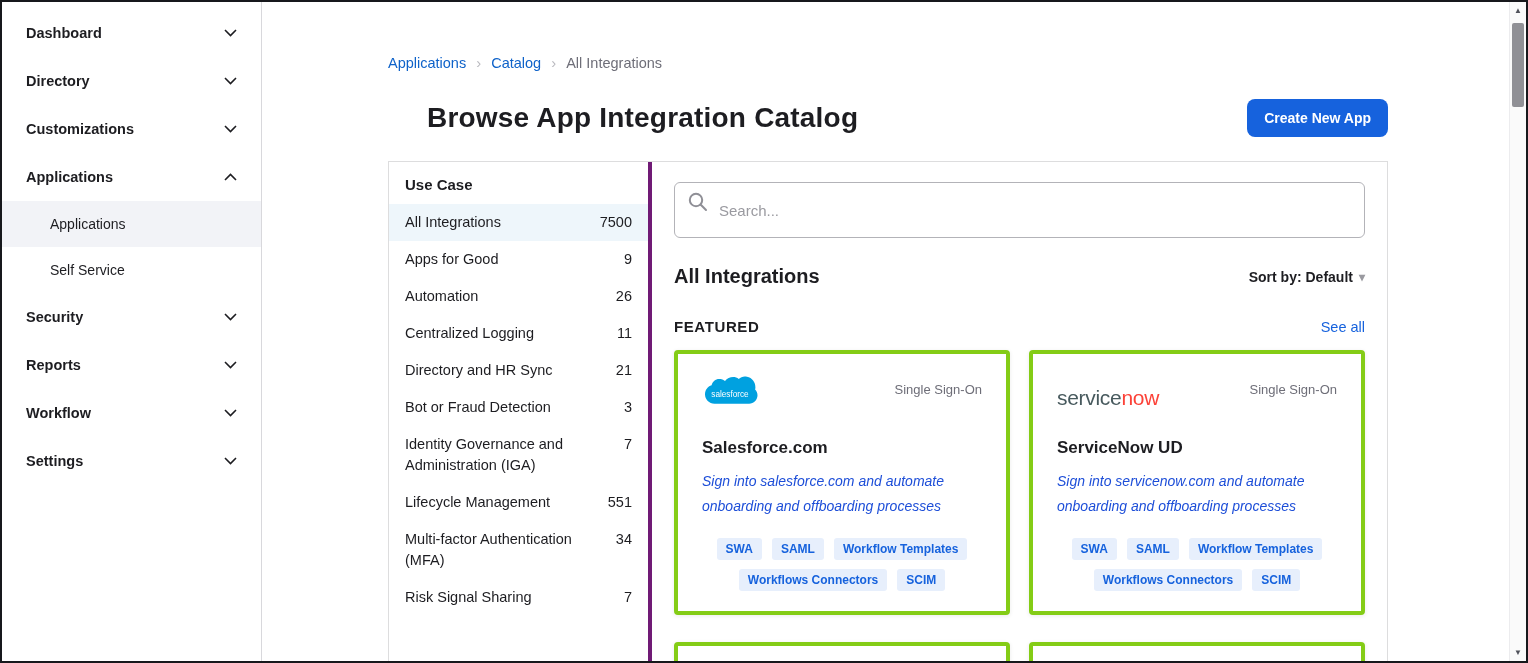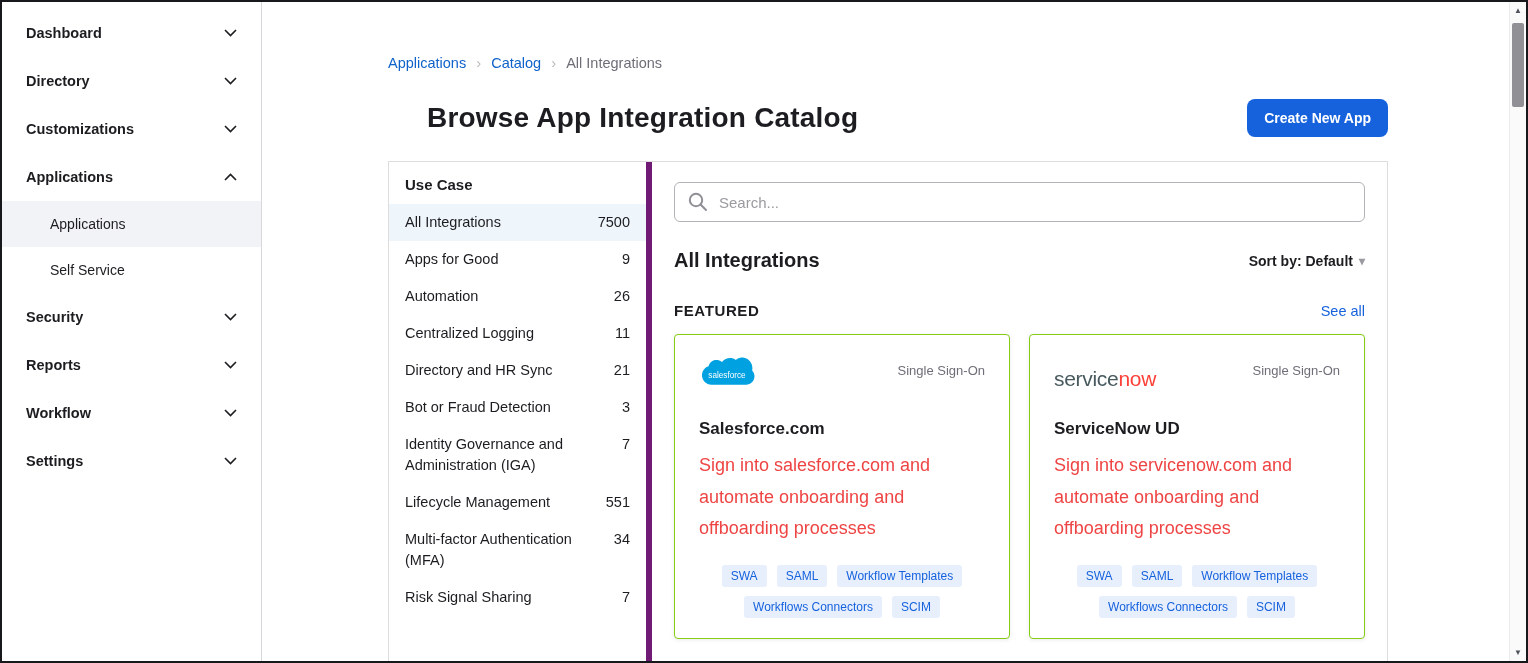--- a/index.html
+++ b/index.html
@@ -30,55 +30,55 @@
   .crumb-current { color: #6e6e78; }
   .title-row { display: flex; align-items: center; justify-content: space-between; margin-top: 28px; }
   .page-title { font-size: 28px; font-weight: 700; letter-spacing: .2px; margin-left: 39px; }
   .btn-primary {
     background: #1662dd; color: #fff; border: none; border-radius: 8px;
     font-family: "Liberation Sans", sans-serif;
     font-size: 14px; font-weight: 700; padding: 11px 17px; cursor: pointer;
   }
   
   .catalog { margin-top: 24px; flex: 1; display: flex; border: 1px solid #ddddde; border-bottom: none; overflow: hidden; background: #fff; }
-  .filter-panel { width: 263px; flex-shrink: 0; border-right: 6px solid #701a75; overflow: hidden; }
+  .filter-panel { width: 263px; flex-shrink: 0; border-right: 4px solid #701a75; overflow: hidden; }
   .filter-header { font-size: 15px; font-weight: 700; padding: 14px 16px 11px 16px; }
   .filter-row {
     display: flex; justify-content: space-between; align-items: flex-start;
     padding: 8px 16px; font-size: 14.5px; line-height: 1.45; cursor: pointer; gap: 10px;
   }
   .filter-row.selected { background: #eef6fb; }
   .filter-count { flex-shrink: 0; }
   
   .content-panel { flex: 1; padding: 20px 22px 0 22px; overflow: hidden; display: flex; flex-direction: column; }
   .searchbox { position: relative; }
   .searchbox input {
-    width: 100%; height: 40px; border: 1px solid #b3b3b8; border-radius: 6px;
+    width: 100%; height: 56px; border: 1px solid #b3b3b8; border-radius: 6px;
     padding: 0 12px 0 44px; font-size: 15px; font-family: "Liberation Sans", sans-serif; color: #1d1d21; outline: none;
   }
   .searchbox input::placeholder { color: #9a9aa0; }
   .search-icon { position: absolute; left: 13px; top: 9px; }
   .results-head { display: flex; align-items: center; justify-content: space-between; margin-top: 27px; }
   .results-title { font-size: 20px; font-weight: 700; }
   .sort-ctl { font-size: 14px; font-weight: 700; display: flex; align-items: center; gap: 6px; cursor: pointer; }
   .sort-caret { color: #9a9aa0; font-size: 12px; }
   .featured-row { display: flex; align-items: center; justify-content: space-between; margin-top: 30px; }
   .featured-label { font-size: 15px; font-weight: 700; letter-spacing: .6px; }
   .see-all { font-size: 14.5px; color: #1662dd; text-decoration: none; cursor: pointer; }
   .cards { margin-top: 15px; display: grid; grid-template-columns: 1fr 1fr; column-gap: 19px; row-gap: 27px; }
   .card {
-    background: #fff; border: 1px solid #84cc16; border-radius: 4px;
+    background: #fff; border: 4px solid #84cc16; border-radius: 4px;
     box-shadow: 0 1px 4px rgba(29,29,33,.09); min-height: 248px; padding: 20px 24px; cursor: pointer;
   }
   .card-top { display: flex; justify-content: space-between; align-items: flex-start; min-height: 48px; }
   .sso-badge { font-size: 13px; color: #6e6e78; padding-top: 8px; }
   .card-title { font-size: 17px; font-weight: 700; margin-top: 16px; }
-  .card-desc { font-size: 18px; line-height: 1.75; margin-top: 11px; color: #ef4444; }
+  .card-desc { font-size: 14px; line-height: 1.75; margin-top: 11px; color: #1d4ed8; font-style: italic; }
   .tag-list { margin-top: 20px; display: flex; flex-wrap: wrap; justify-content: center; column-gap: 10px; row-gap: 9px; }
-  .tag { background: #e7effc; color: #1662dd; font-size: 12px; font-weight: 400; padding: 4px 9px; border-radius: 3px; white-space: nowrap; }
+  .tag { background: #e7effc; color: #1662dd; font-size: 12px; font-weight: 700; padding: 4px 9px; border-radius: 3px; white-space: nowrap; }
   
   .sn-logo { font-size: 21px; font-weight: 500; padding-top: 12px; letter-spacing: -0.3px; }
   .sn-gray { color: #485a5e; } .sn-red { color: #fc4238; margin-top: 12px; }
   .o365-logo { display: flex; align-items: center; gap: 9px; padding-top: 10px; }
   .o365-icon { width: 30px; height: 34px; background: #dc3e15; clip-path: polygon(22% 0, 100% 10%, 100% 90%, 22% 100%, 0 84%, 0 16%); }
   .o365-text { color: #d83b01; font-size: 26px; font-weight: 700; letter-spacing: -0.5px; }
   .wd-logo { padding-top: 8px; margin-left: 36px; text-align: center; width: 120px; }
   .wd-arc { width: 48px; height: 24px; border: 8px solid #f68d2e; border-bottom: none; border-radius: 48px 48px 0 0; margin: 0 auto; }
   
   .scrollbar { position: absolute; right: 0; top: 0; bottom: 0; width: 17px; background: #fafafa; border-left: 1px solid #ececee; }

